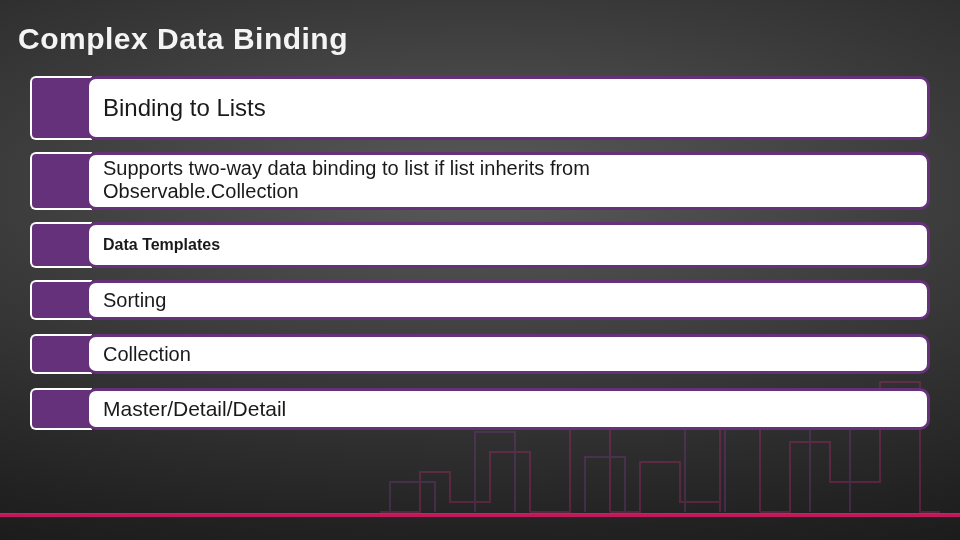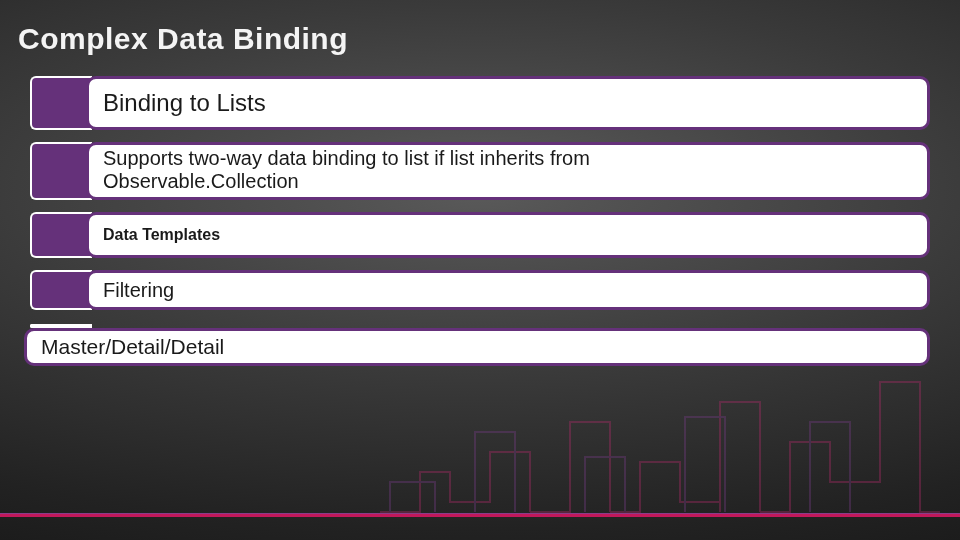--- a/index.html
+++ b/index.html
@@ -80,33 +80,33 @@
     margin-left: -6px;
     position: relative;
     z-index: 2;
     display: flex;
     align-items: center;
     padding: 0 14px;
     line-height: 1.15;
   }
 
   
-  .h-big   { height: 54px; margin-bottom: 12px; }
+  .h-big   { height: 64px; margin-bottom: 12px; }
   .h-big   .pill { font-size: 24px; }
 
   .h-multi { height: 58px; margin-bottom: 12px; }
   .h-multi .pill { font-size: 20px; padding-top: 1px; padding-bottom: 4px; }
 
   .h-med   { height: 46px; margin-bottom: 12px; }
   .h-med   .pill { font-size: 16px; font-weight: bold; }
 
   .h-small { height: 40px; margin-bottom: 14px; }
   .h-small .pill { font-size: 20px; }
 
-  .h-last  { height: 42px; flex-direction: column; }
+  .h-last  { height: 42px; }
   .h-last  .pill { font-size: 21px; }
 
   .multi-text { max-width: 520px; }
 </style>
 </head>
 <body>
 
 <div class="skyline">
   <svg viewBox="0 0 560 160" preserveAspectRatio="none">
     <g fill="none" stroke="#b72a6c" stroke-width="2">
@@ -146,25 +146,31 @@
     </div>
   </div>
 
   <div class="item h-med">
     <div class="bar"></div>
     <div class="pill">
       <span>Data Templates</span>
     </div>
   </div>
 
+  <div class="item h-small">
+    <div class="bar"></div>
+    <div class="pill">
+      <span>Sorting</span>
+    </div>
+  </div>
 
   <div class="item h-small">
     <div class="bar"></div>
     <div class="pill">
-      <span>Filtering</span>
+      <span>Collection</span>
     </div>
   </div>
 
   <div class="item h-last">
     <div class="bar"></div>
     <div class="pill">
       <span>Master/Detail/Detail</span>
     </div>
   </div>
 

